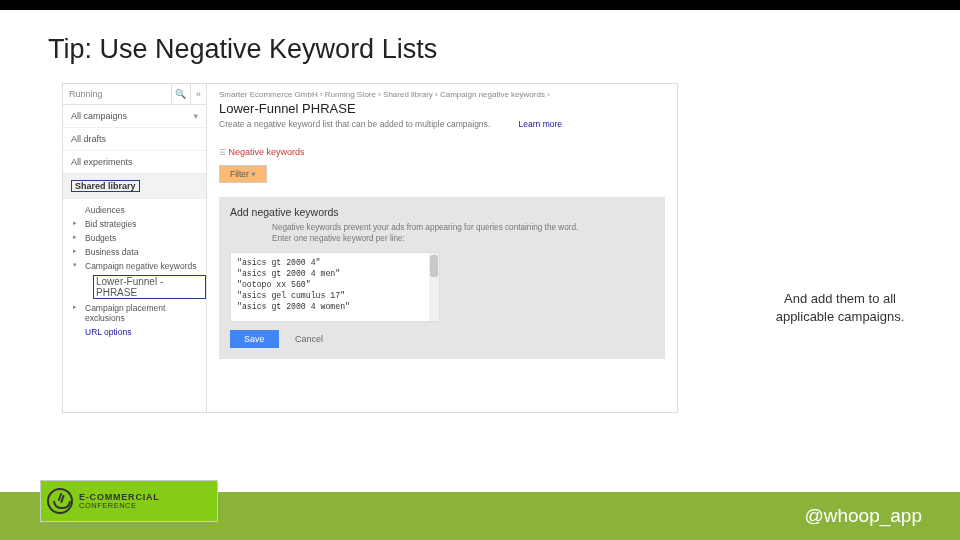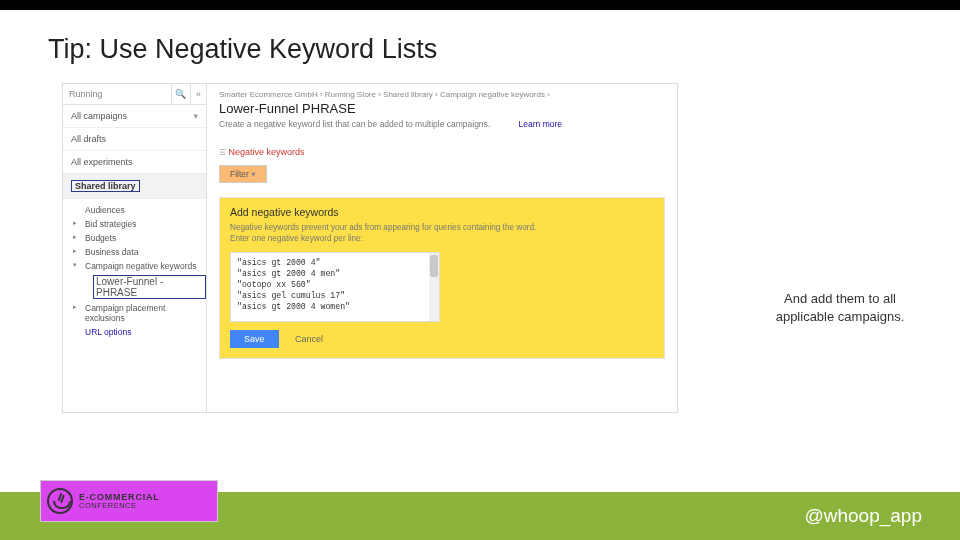--- a/index.html
+++ b/index.html
@@ -26,34 +26,34 @@
   
   .shot-main { position: absolute; left: 144px; top: 0; right: 0; padding: 6px 12px 10px; font-size: 9px; color: #555; }
   .crumb { font-size: 8px; color: #888; }
   .h1 { font-size: 13px; color: #222; margin: 2px 0 3px; }
   .desc { font-size: 8.5px; color: #777; }
   .learn { color: #1a0dab; margin-left: 26px; }
   .neg-row { margin-top: 18px; color: #c33; font-size: 9px; }
   .neg-row::before { content: "☰ "; color: #aaa; font-size: 8px; }
   .filter-btn { display: inline-block; margin-top: 8px; padding: 3px 10px; border: 1px solid #ccc; font-size: 8.5px; color: #555; background: #fdba74; }
   .filter-btn::after { content: " ▾"; color: #888; }
-  .panel { margin-top: 14px; border: 1px solid #e3e3e3; padding: 8px 10px 10px; background: #fde047; }
+  .panel { margin-top: 14px; border: 1px solid #e3e3e3; padding: 8px 10px 10px; background: #e5e5e5; }
   .panel-title { font-size: 10.5px; color: #333; margin-bottom: 4px; }
-  .panel-text { font-size: 8.2px; color: #777; line-height: 1.35; }
+  .panel-text { font-size: 8.2px; color: #777; line-height: 1.35; margin-left: 42px; }
   .kw-box { margin-top: 8px; width: 210px; height: 70px; border: 1px solid #ddd; background: #fff; padding: 4px 6px; font-family: "Courier New", monospace; font-size: 8.2px; color: #333; line-height: 1.35; position: relative; }
   .kw-box .scroll { position: absolute; right: 0; top: 0; bottom: 0; width: 10px; background: #f1f1f1; }
   .kw-box .thumb { position: absolute; right: 1px; top: 2px; width: 8px; height: 22px; background: #c8c8c8; border-radius: 2px; }
   .btn-row { margin-top: 8px; }
   .btn-save { display: inline-block; padding: 4px 14px; background: #4285f4; color: #fff; font-size: 9px; border-radius: 0; }
   .btn-cancel { display: inline-block; padding: 4px 10px; color: #666; font-size: 9px; margin-left: 4px; }
   
   .annot { position: absolute; left: 740px; top: 290px; font-size: 13px; color: #333; text-align: center; width: 200px; line-height: 1.35; }
   
   .footer { position: absolute; left: 0; right: 0; bottom: 0; height: 48px; background: #8bb33b; display: flex; align-items: center; }
-  .logo-box { position: absolute; left: 40px; top: -12px; width: 178px; height: 42px; background: #d946ef; border: 1px solid #ccc; display: flex; align-items: center; padding: 0 6px; gap: 6px; }
+  .logo-box { position: absolute; left: 40px; top: -12px; width: 178px; height: 42px; background: #84cc16; border: 1px solid #ccc; display: flex; align-items: center; padding: 0 6px; gap: 6px; }
   .logo-circle { width: 26px; height: 26px; border-radius: 50%; border: 2.2px solid #333; position: relative; }
   .logo-circle::before { content: ""; position: absolute; left: 4px; top: 11px; width: 14px; height: 6px; border: 2px solid #333; border-top: none; border-radius: 0 0 10px 10px; }
   .logo-circle::after { content: ""; position: absolute; left: 10px; top: 3px; width: 2px; height: 8px; background: #333; transform: rotate(20deg); box-shadow: 3px 1px 0 #333; }
   .logo-text { font-size: 7.5px; letter-spacing: .5px; color: #333; line-height: 1; }
   .logo-text b { font-size: 9px; display: block; letter-spacing: .8px; }
   .hash { position: absolute; left: 370px; font-size: 19px; color: #fff; }
   .handle { position: absolute; right: 38px; font-size: 19px; color: #fff; }
 </style>
 </head>
 <body>

